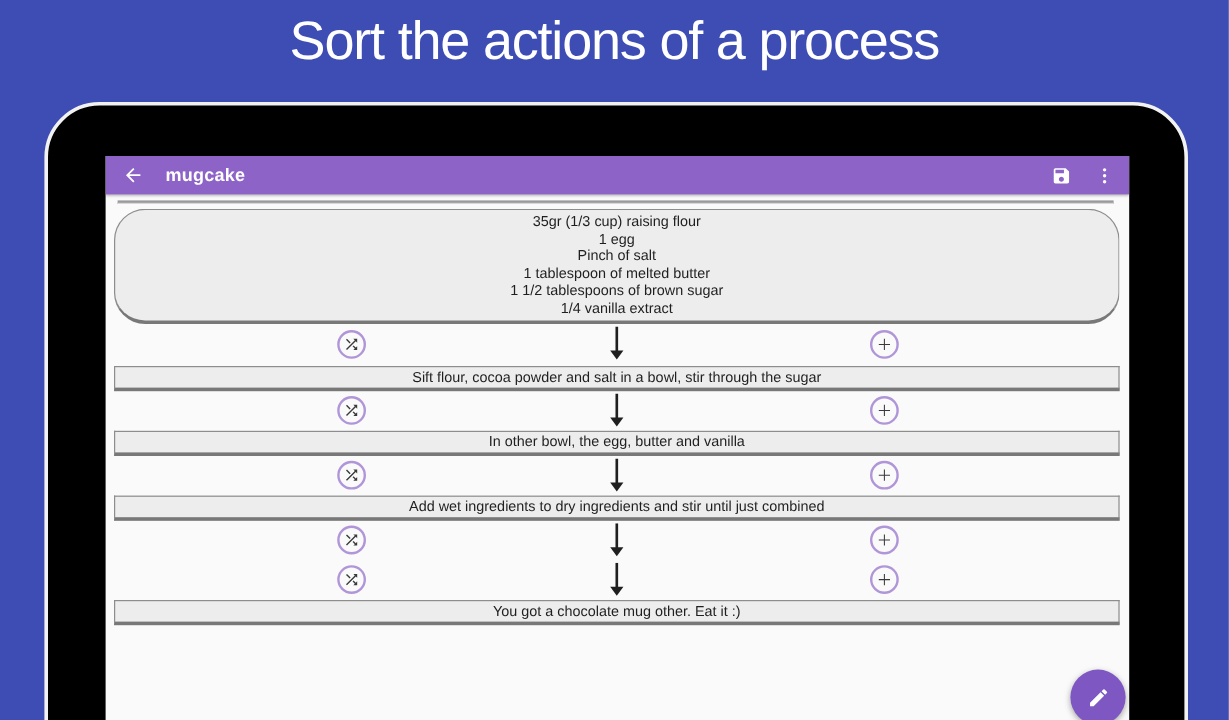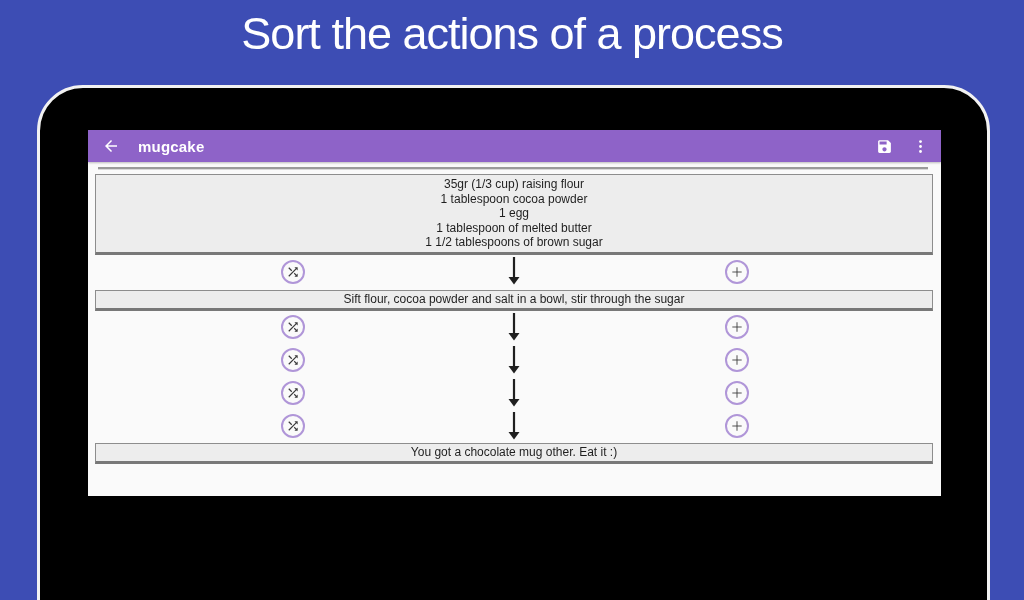--- a/index.html
+++ b/index.html
@@ -15,21 +15,21 @@
     font-size:45px;font-weight:400;letter-spacing:-1px;
   }
   
   .tablet{
     position:absolute;left:37px;top:85px;width:953px;height:560px;
     box-sizing:border-box;background:#000;border:3px solid #f2f2f2;
     border-radius:46px;
   }
   
   .screen{
-    position:absolute;left:88px;top:130px;width:853px;height:366px;
+    position:absolute;left:88px;top:130px;width:853px;height:470px;
     background:#fafafa;overflow:hidden;
   }
   
   .toolbar{
     height:32px;background:#8e63c8;display:flex;align-items:center;
     padding:0 12px 0 14px;box-shadow:0 1px 2px rgba(0,0,0,.25);
   }
   .toolbar .back{width:18px;height:18px;display:flex;align-items:center;cursor:pointer;}
   .toolbar .app-title{color:#fff;font-size:15px;font-weight:600;margin-left:18px;letter-spacing:.2px;}
   .toolbar .spacer{flex:1;}
@@ -40,21 +40,21 @@
     margin-top:10px;text-align:center;color:#8a8a8a;font-size:11.5px;height:14px;line-height:14px;
   }
   .title-underline{
     margin:5px 13px 0 10px;height:2px;background:#9a9a9a;border-bottom:1px solid #d8d8d8;
   }
   .box{
     margin:0 8px 0 7px;background:#ededed;
     border:1px solid #8d8d8d;border-bottom:3px solid #787878;
     text-align:center;color:#1f1f1f;
   }
-  .ingredients{margin-top:4px;padding:2px 0;}
+  .ingredients{margin-top:4px;padding:2px 0;border-radius:26px;}
   .ing-line{font-size:12px;line-height:14.6px;}
   .step-box{height:17px;line-height:17px;font-size:12px;}
   .action-row{position:relative;height:33px;margin:0 8px 0 7px;}
   .action-row.first{height:35px;}
   .circle-btn{
     position:absolute;top:50%;transform:translateY(-50%);
     width:20px;height:20px;border:2px solid #b096d8;border-radius:50%;
     display:flex;align-items:center;justify-content:center;cursor:pointer;background:transparent;
   }
   .swap-pos{left:186px;}
@@ -95,24 +95,25 @@
           <circle cx="12" cy="12" r="2" fill="#fff"></circle>
           <circle cx="12" cy="19" r="2" fill="#fff"></circle>
         </svg>
     </span>
   </div>
 
   <div class="title-underline"></div>
 
   <div class="box ingredients">
     <div class="ing-line">35gr (1/3 cup) raising flour</div>
-    <div class="ing-line">1 tablespoon cocoa powder</div>
     <div class="ing-line">1 egg</div>
+    <div class="ing-line">Pinch of salt</div>
     <div class="ing-line">1 tablespoon of melted butter</div>
     <div class="ing-line">1 1/2 tablespoons of brown sugar</div>
+    <div class="ing-line">1/4 vanilla extract</div>
   </div>
 
   <div class="action-row first">
     <span class="circle-btn swap-pos">
       <svg viewBox="0 0 24 24" width="14" height="14">
           <path d="M10.59 9.17L5.41 4 4 5.41l5.17 5.17 1.42-1.41zM14.5 4l2.04 2.04L4 18.59 5.41 20 17.96 7.46 20 9.5V4h-5.5zm.33 9.41l-1.41 1.41 3.13 3.13L14.5 20H20v-5.5l-2.04 2.04-3.13-3.13z" fill="#3a3a3a"></path>
         </svg>
     </span>
     <span class="down-arrow">
       <svg width="16" height="28" viewBox="0 0 16 28">
@@ -143,41 +144,43 @@
         </svg>
     </span>
     <span class="circle-btn add-pos">
       <svg viewBox="0 0 24 24" width="14" height="14">
           <path d="M11.25 4h1.5v16h-1.5z" fill="#3a3a3a"></path>
           <path d="M4 11.25h16v1.5H4z" fill="#3a3a3a"></path>
         </svg>
     </span>
   </div>
 
-
-  <div class="action-row">
-    <span class="circle-btn swap-pos">
-      <svg viewBox="0 0 24 24" width="14" height="14">
-          <path d="M10.59 9.17L5.41 4 4 5.41l5.17 5.17 1.42-1.41zM14.5 4l2.04 2.04L4 18.59 5.41 20 17.96 7.46 20 9.5V4h-5.5zm.33 9.41l-1.41 1.41 3.13 3.13L14.5 20H20v-5.5l-2.04 2.04-3.13-3.13z" fill="#3a3a3a"></path>
-        </svg>
-    </span>
-    <span class="down-arrow">
-      <svg width="16" height="28" viewBox="0 0 16 28">
-          <line x1="8" y1="0" x2="8" y2="21" stroke="#1f1f1f" stroke-width="2.2"></line>
-          <polygon points="2.5,20 13.5,20 8,27.5" fill="#1f1f1f"></polygon>
-        </svg>
-    </span>
-    <span class="circle-btn add-pos">
-      <svg viewBox="0 0 24 24" width="14" height="14">
-          <path d="M11.25 4h1.5v16h-1.5z" fill="#3a3a3a"></path>
-          <path d="M4 11.25h16v1.5H4z" fill="#3a3a3a"></path>
-        </svg>
-    </span>
-  </div>
-
+  <div class="box step-box">In other bowl, the egg, butter and vanilla</div>
+
+  <div class="action-row">
+    <span class="circle-btn swap-pos">
+      <svg viewBox="0 0 24 24" width="14" height="14">
+          <path d="M10.59 9.17L5.41 4 4 5.41l5.17 5.17 1.42-1.41zM14.5 4l2.04 2.04L4 18.59 5.41 20 17.96 7.46 20 9.5V4h-5.5zm.33 9.41l-1.41 1.41 3.13 3.13L14.5 20H20v-5.5l-2.04 2.04-3.13-3.13z" fill="#3a3a3a"></path>
+        </svg>
+    </span>
+    <span class="down-arrow">
+      <svg width="16" height="28" viewBox="0 0 16 28">
+          <line x1="8" y1="0" x2="8" y2="21" stroke="#1f1f1f" stroke-width="2.2"></line>
+          <polygon points="2.5,20 13.5,20 8,27.5" fill="#1f1f1f"></polygon>
+        </svg>
+    </span>
+    <span class="circle-btn add-pos">
+      <svg viewBox="0 0 24 24" width="14" height="14">
+          <path d="M11.25 4h1.5v16h-1.5z" fill="#3a3a3a"></path>
+          <path d="M4 11.25h16v1.5H4z" fill="#3a3a3a"></path>
+        </svg>
+    </span>
+  </div>
+
+  <div class="box step-box">Add wet ingredients to dry ingredients and stir until just combined</div>
 
   <div class="action-row">
     <span class="circle-btn swap-pos">
       <svg viewBox="0 0 24 24" width="14" height="14">
           <path d="M10.59 9.17L5.41 4 4 5.41l5.17 5.17 1.42-1.41zM14.5 4l2.04 2.04L4 18.59 5.41 20 17.96 7.46 20 9.5V4h-5.5zm.33 9.41l-1.41 1.41 3.13 3.13L14.5 20H20v-5.5l-2.04 2.04-3.13-3.13z" fill="#3a3a3a"></path>
         </svg>
     </span>
     <span class="down-arrow">
       <svg width="16" height="28" viewBox="0 0 16 28">
           <line x1="8" y1="0" x2="8" y2="21" stroke="#1f1f1f" stroke-width="2.2"></line>

